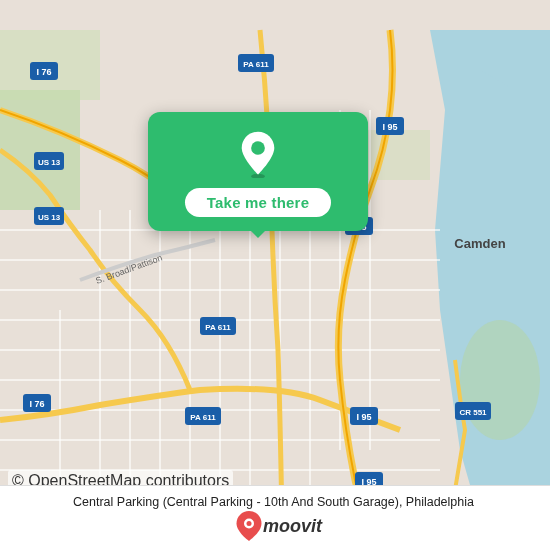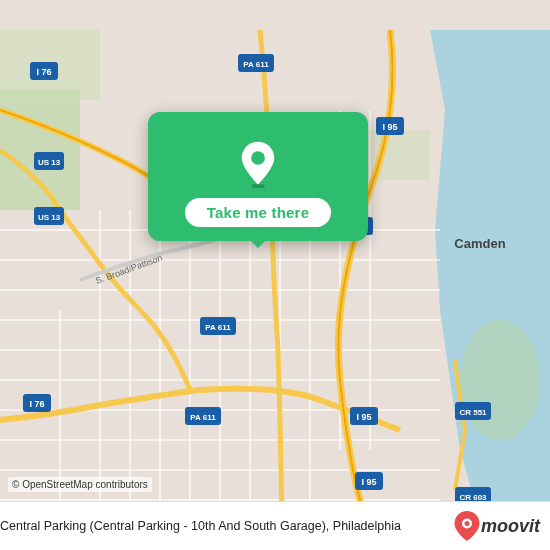--- a/index.html
+++ b/index.html
@@ -31,21 +31,21 @@
     #popup-card {
       position: absolute;
       top: 112px;
       left: 148px;
       width: 220px;
       background: #2ebc6e;
       border-radius: 12px;
       display: flex;
       flex-direction: column;
       align-items: center;
-      padding: 28px 20px 14px;
+      padding: 18px 20px 14px;
       box-shadow: 0 4px 16px rgba(0,0,0,0.3);
       z-index: 10;
     }
 
     #popup-card::after {
       content: '';
       position: absolute;
       bottom: -14px;
       left: 50%;
       transform: translateX(-50%);
@@ -71,26 +71,27 @@
       letter-spacing: 0.2px;
     }
 
     
     #bottom-bar {
       position: absolute;
       bottom: 0;
       left: 0;
       width: 100%;
       background: white;
-      padding: 8px 10px 8px 0;
+      padding: 8px 10px 8px 7px;
       display: flex;
       align-items: center;
       justify-content: space-between;
       border-top: 1px solid #ddd;
       z-index: 20;
+      flex-direction: column;
     }
 
     #bottom-bar-text {
       font-size: 12.5px;
       color: #222;
       flex: 1;
       line-height: 1.3;
     }
 
     #moovit-logo {
@@ -105,21 +106,21 @@
       color: #333;
       font-style: italic;
       text-align: center;
     }
 
     
     #osm-attribution {
       position: absolute;
       bottom: 58px;
       left: 8px;
-      font-size: 10px;
+      font-size: 16px;
       color: #333;
       background: rgba(255,255,255,0.7);
       padding: 2px 4px;
       border-radius: 3px;
       z-index: 15;
     }
   </style>
 </head>
 <body>
 

